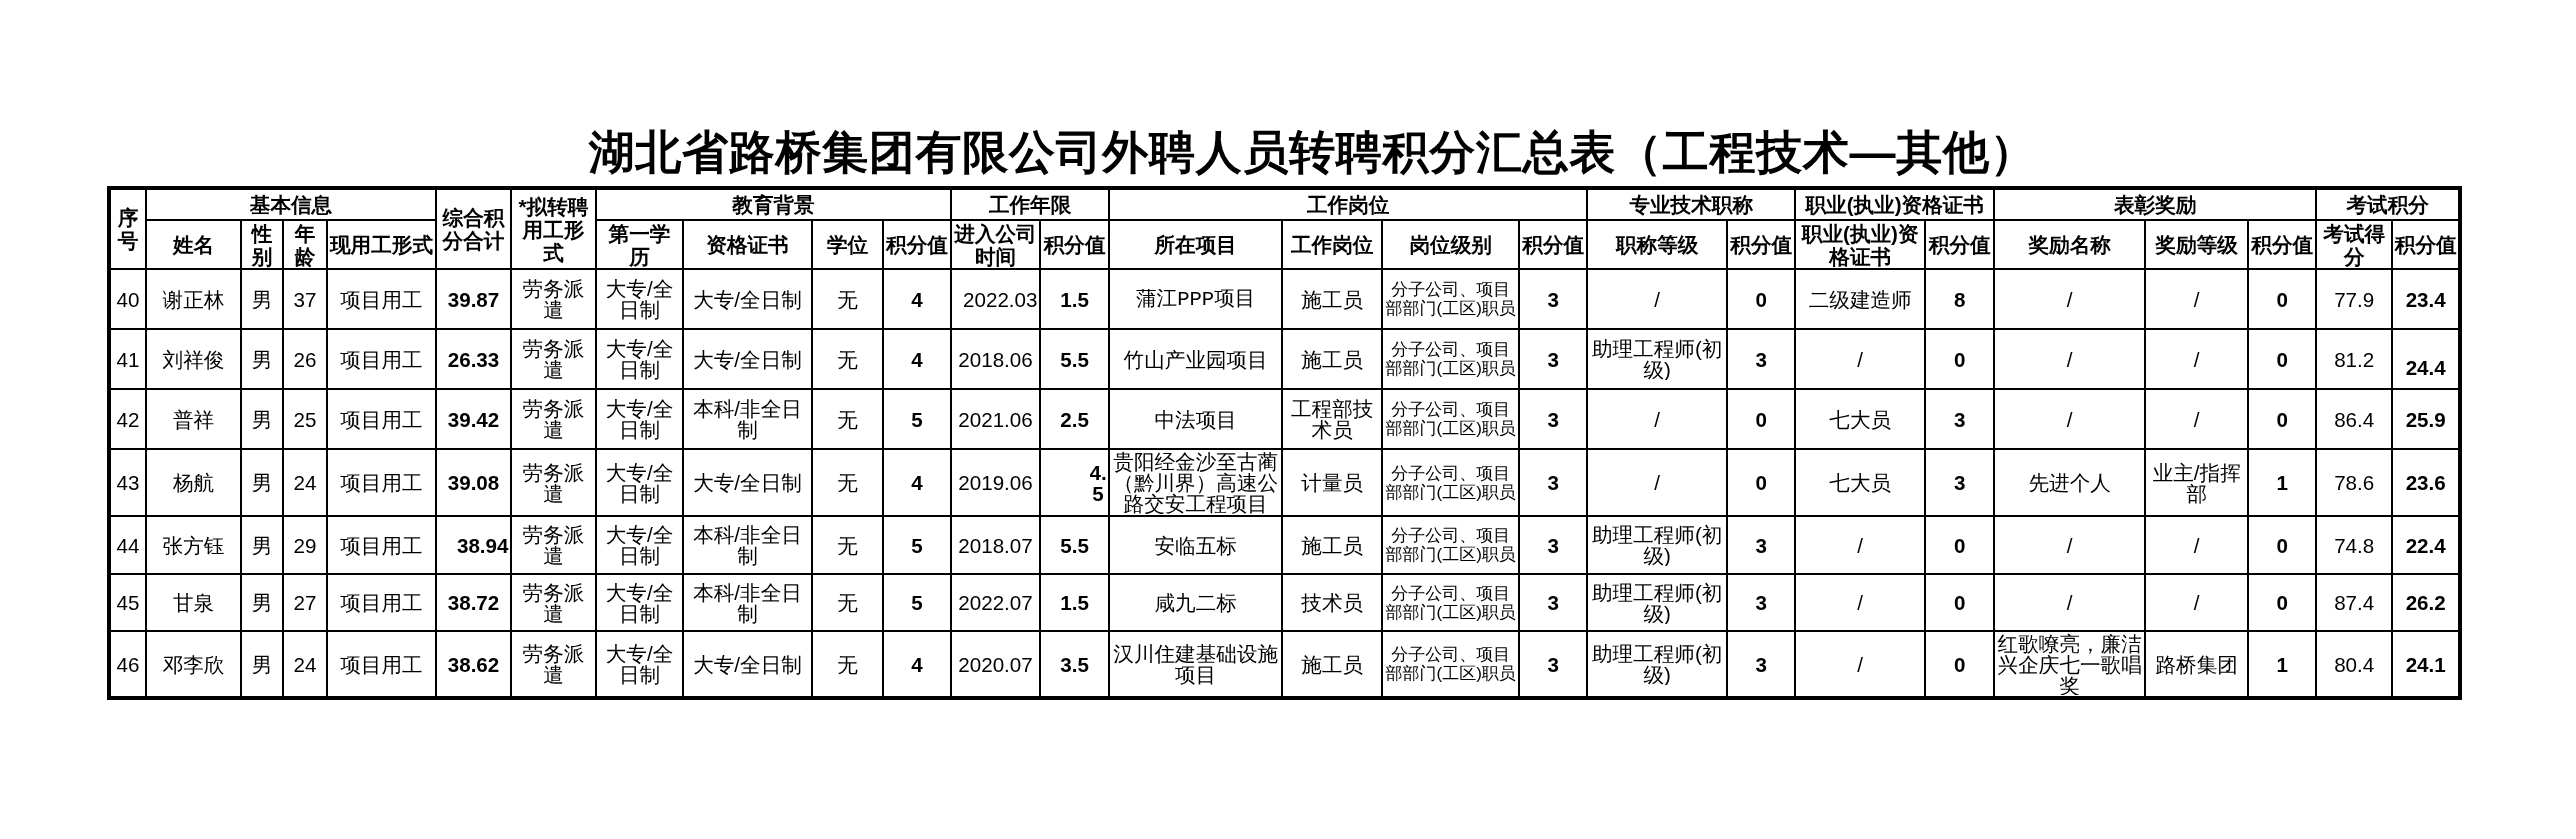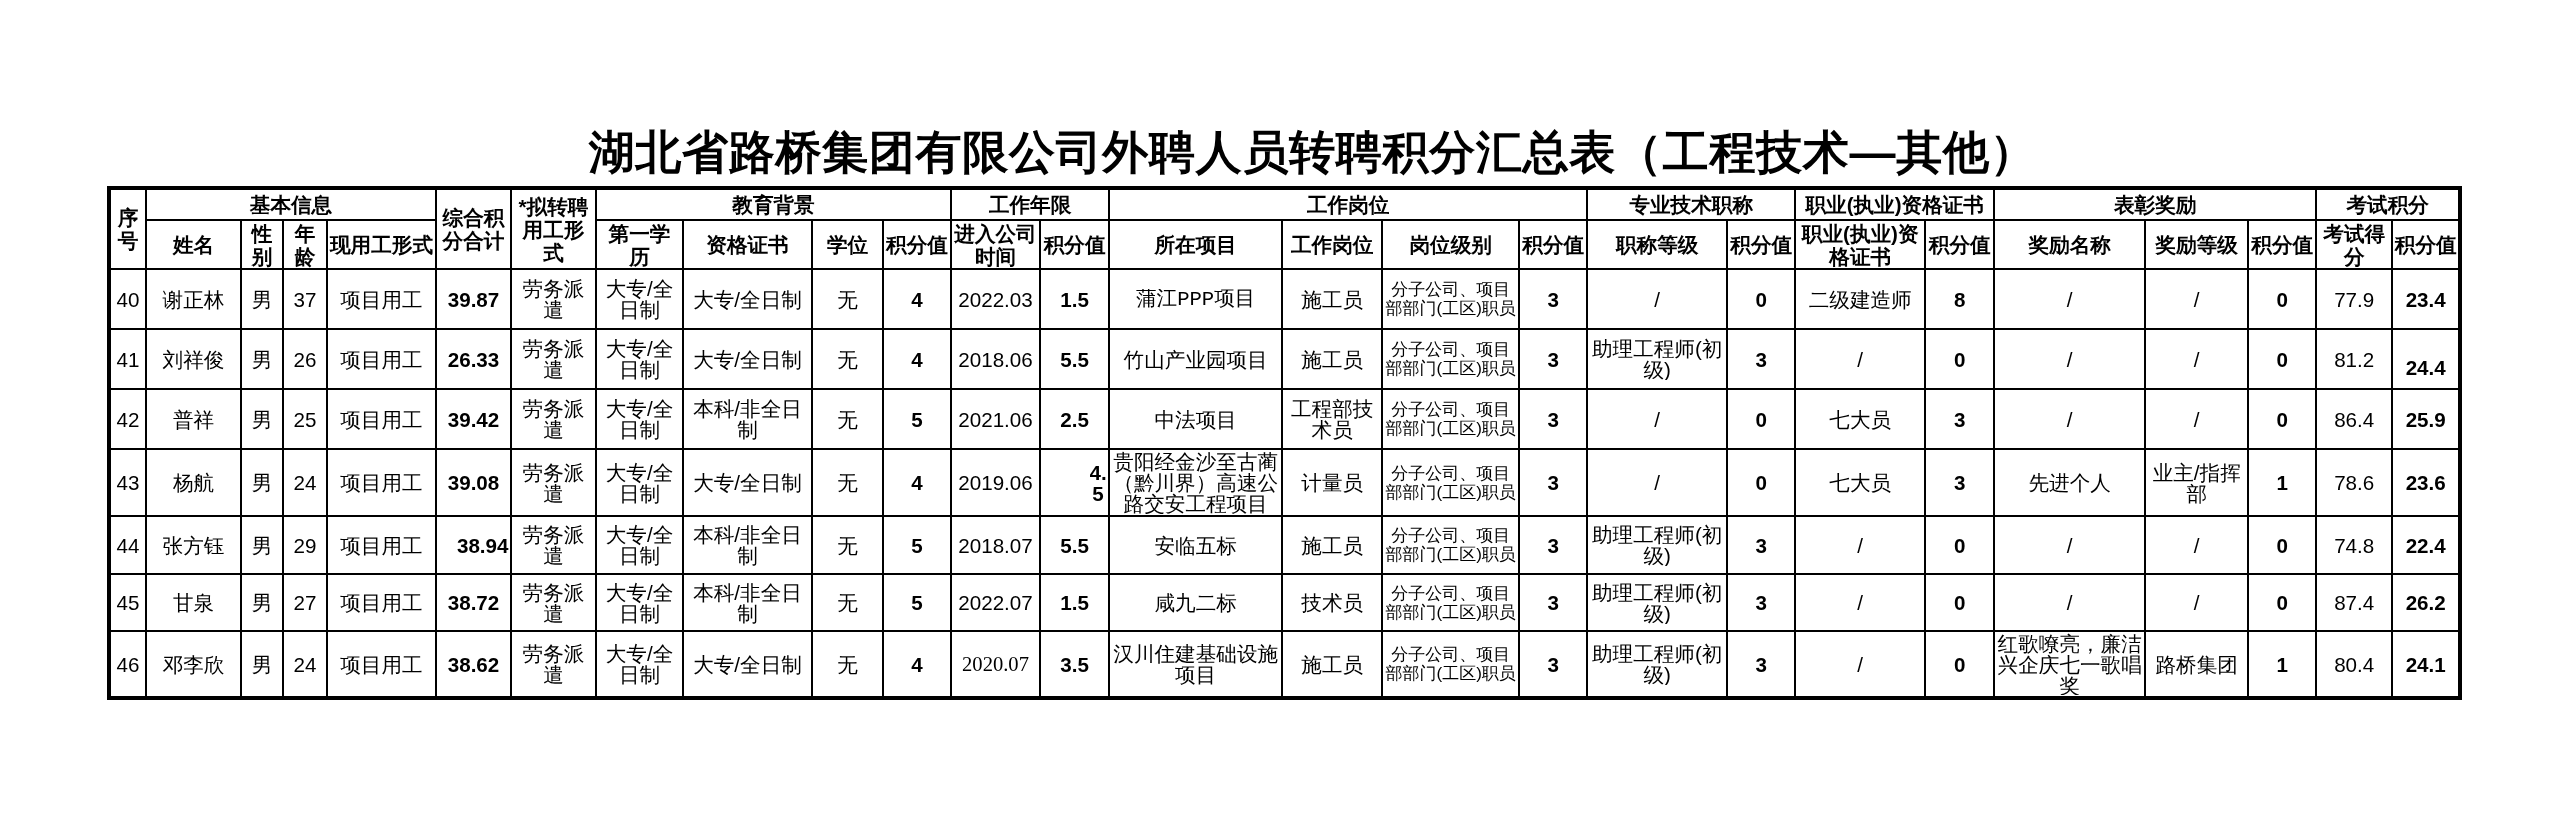--- a/index.html
+++ b/index.html
@@ -152,21 +152,21 @@
         <td>
           <div class="cc" style="max-height: 57px;">大专/全日制</div>
         </td>
         <td>
           <div class="cc" style="max-height: 57px;">无</div>
         </td>
         <td class="b">
           <div class="cc" style="max-height: 57px;">4</div>
         </td>
         <td>
-          <div class="cc" style="max-height: 57px;">2022.03</div>
+          <div class="cc" style="max-height: 57px; text-align: right;">2022.03</div>
         </td>
         <td class="b">
           <div class="cc" style="max-height: 57px;">1.5</div>
         </td>
         <td>
           <div class="cc" style="max-height: 57px; font-family: Liberation Mono, monospace;">蒲江PPP项目</div>
         </td>
         <td>
           <div class="cc" style="max-height: 57px;">施工员</div>
         </td>
@@ -632,21 +632,21 @@
         <td>
           <div class="cc" style="max-height: 62px;">大专/全日制</div>
         </td>
         <td>
           <div class="cc" style="max-height: 62px;">无</div>
         </td>
         <td class="b">
           <div class="cc" style="max-height: 62px;">4</div>
         </td>
         <td>
-          <div class="cc" style="max-height: 62px; font-family: Liberation Serif, serif;">2020.07</div>
+          <div class="cc" style="max-height: 62px;">2020.07</div>
         </td>
         <td class="b">
           <div class="cc" style="max-height: 62px;">3.5</div>
         </td>
         <td>
           <div class="cc" style="max-height: 62px;">汉川住建基础设施项目</div>
         </td>
         <td>
           <div class="cc" style="max-height: 62px;">施工员</div>
         </td>

